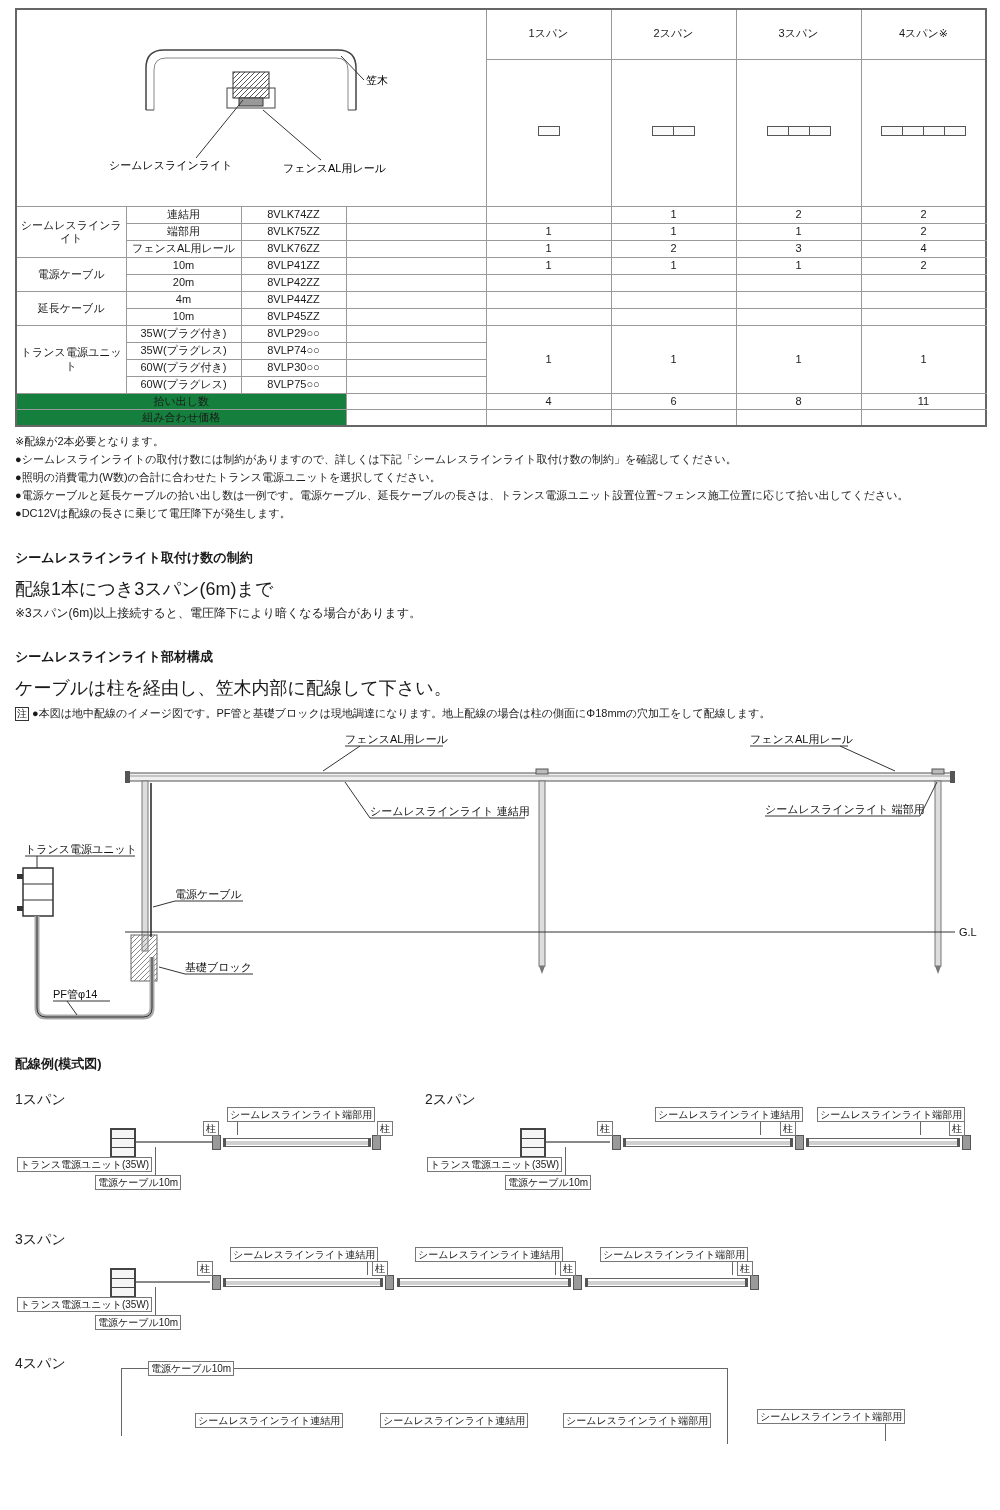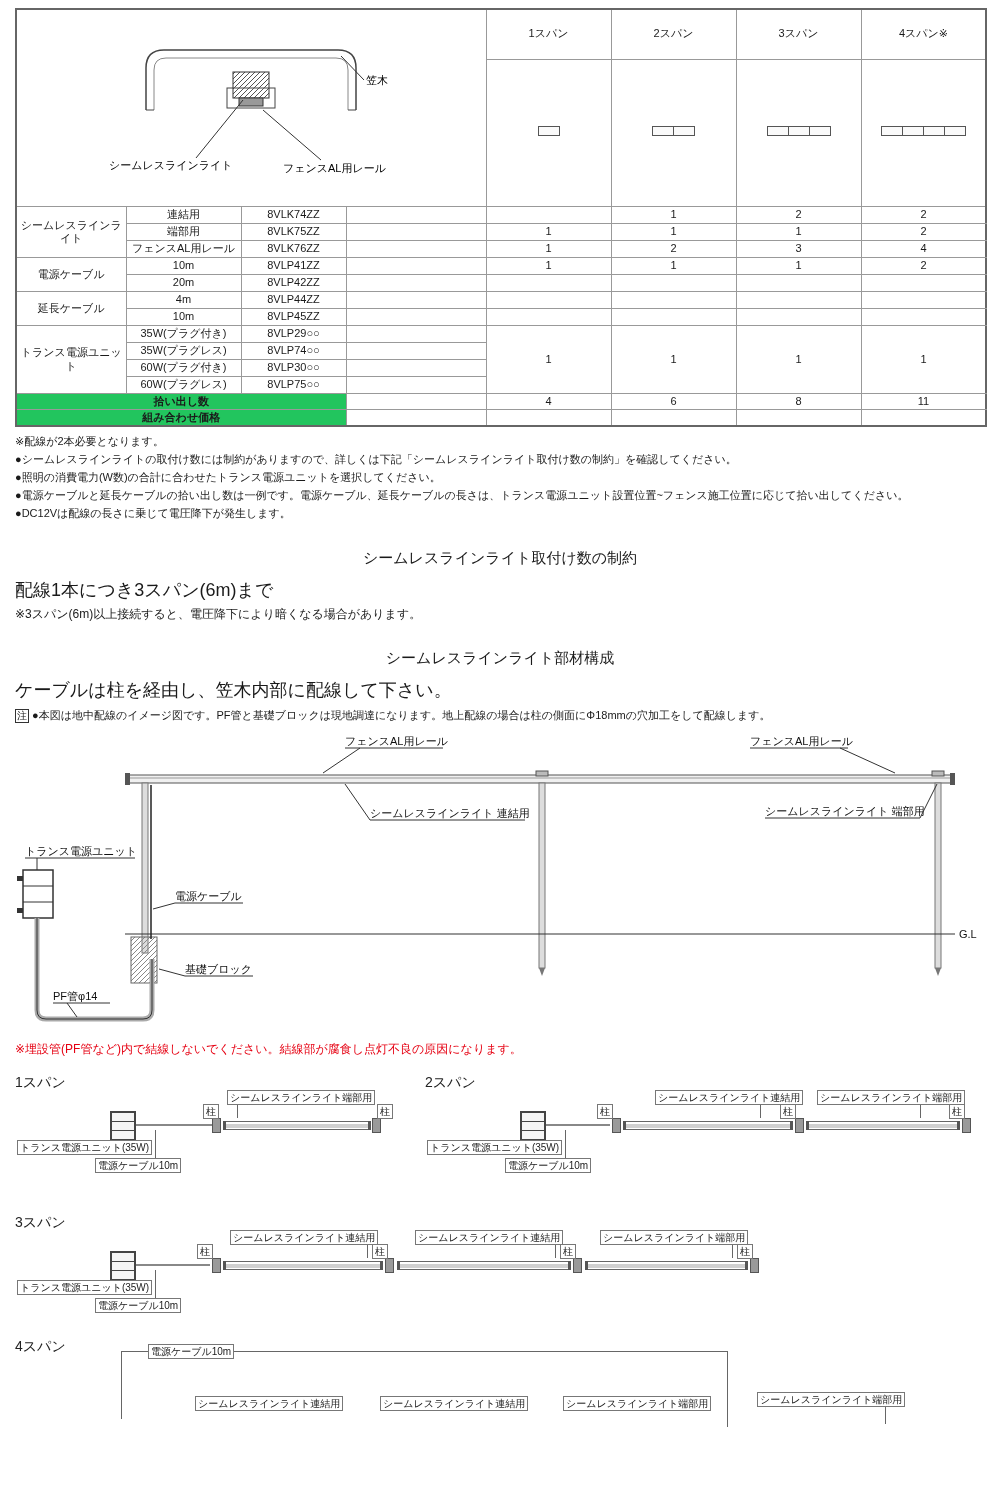--- a/index.html
+++ b/index.html
@@ -2,36 +2,36 @@
 <html><head>
 <meta charset="utf-8">
 <style>
   html,body{margin:0;padding:0;background:#fff;}
   body{width:1000px;min-height:1510px;font-family:"Liberation Sans","DejaVu Sans",sans-serif;color:#1a1a1a;}
   .page{padding:8px 15px 10px;position:relative;}
   .doc-title{font-size:15px;font-weight:bold;margin:0 0 10px;}
   
   table.main{border-collapse:collapse;table-layout:fixed;width:970px;font-size:11px;border:2px solid #666;}
   .main td,.main th{border:1px solid #999;padding:0 2px;text-align:center;vertical-align:middle;font-weight:normal;line-height:1.25;overflow:hidden;}
-  .main .hdr{background:#22c55e;font-weight:bold;}
+  .main .hdr{background:#15803d;}
   .main .grp{font-size:11px;}
   .diagcell{background:#fff;}
   .spanhdr{background:#fff;}
   .span-icon{display:inline-block;height:8px;border:1px solid #555;background:#fafafa;background-image:repeating-linear-gradient(90deg,transparent 0 20px,#555 20px 21px);}
   
   .below{display:flex;gap:25px;margin-top:7px;width:970px;}
   .notes{flex:1;font-size:11px;line-height:1.45;}
   .note{padding-left:12px;text-indent:-12px;margin-bottom:2px;}
   .cbox{width:200px;flex-shrink:0;}
   .cbox-note{font-size:11px;line-height:1.4;}
   table.ctable{border-collapse:collapse;width:100%;margin-top:5px;font-size:11px;border:1px solid #555;}
   .ctable th,.ctable td{border:1px solid #888;text-align:center;height:18px;font-weight:normal;}
   .ctable th{background:#d9d9d9;}
   
-  .sec-h{font-size:15px;font-weight:normal;margin:26px 0 10px;text-align:center;}
+  .sec-h{font-size:13px;font-weight:bold;margin:26px 0 10px;}
   .body13{font-size:18px;margin:4px 0;}
   .note12{font-size:12px;margin:4px 0;}
   .note11{font-size:11px;margin:6px 0 0;}
   .note-mark{display:inline-block;border:1px solid #333;font-size:10px;line-height:12px;padding:0 1px;margin-right:3px;}
   .warning{color:#e60012;font-size:12px;margin:10px 0 0;}
   .fence{margin-top:4px;}
   .fence svg text{font-size:11px;fill:#111;}
   
   .wiring{position:relative;height:418px;margin-top:8px;}
   .ttl{position:absolute;font-size:14px;color:#222;}
@@ -296,22 +296,22 @@
       <line x1="160" y1="176" x2="138" y2="182" stroke="#333"></line>
       <text x="170" y="246">基礎ブロック</text>
       <line x1="170" y1="249" x2="238" y2="249" stroke="#333"></line>
       <line x1="170" y1="249" x2="144" y2="242" stroke="#333"></line>
       <text x="38" y="273">PF管φ14</text>
       <line x1="38" y1="276" x2="95" y2="276" stroke="#333"></line>
       <line x1="52" y1="276" x2="62" y2="290" stroke="#333"></line>
     </svg>
   </div>
 
-  <div class="warning">※埋設管(PF管など)内で結線しないでください。結線部が腐食し点灯不良の原因になります。</div>
-
+
+  <h2 class="sec-h">配線例(模式図)</h2>
 
   <div class="wiring">
 
     <div class="ttl" style="left:0;top:8px">1スパン</div>
     <div class="lblbox" style="left:212px;top:24px">シームレスラインライト端部用</div>
     <div class="vline" style="left:222px;top:37px;height:15px"></div>
     <div class="lblbox" style="left:188px;top:38px">柱</div>
     <div class="lblbox" style="left:362px;top:38px">柱</div>
     <div class="tbox" style="left:95px;top:45px"></div>
     <div class="cable2" style="left:121px;top:58px;width:78px"></div>

